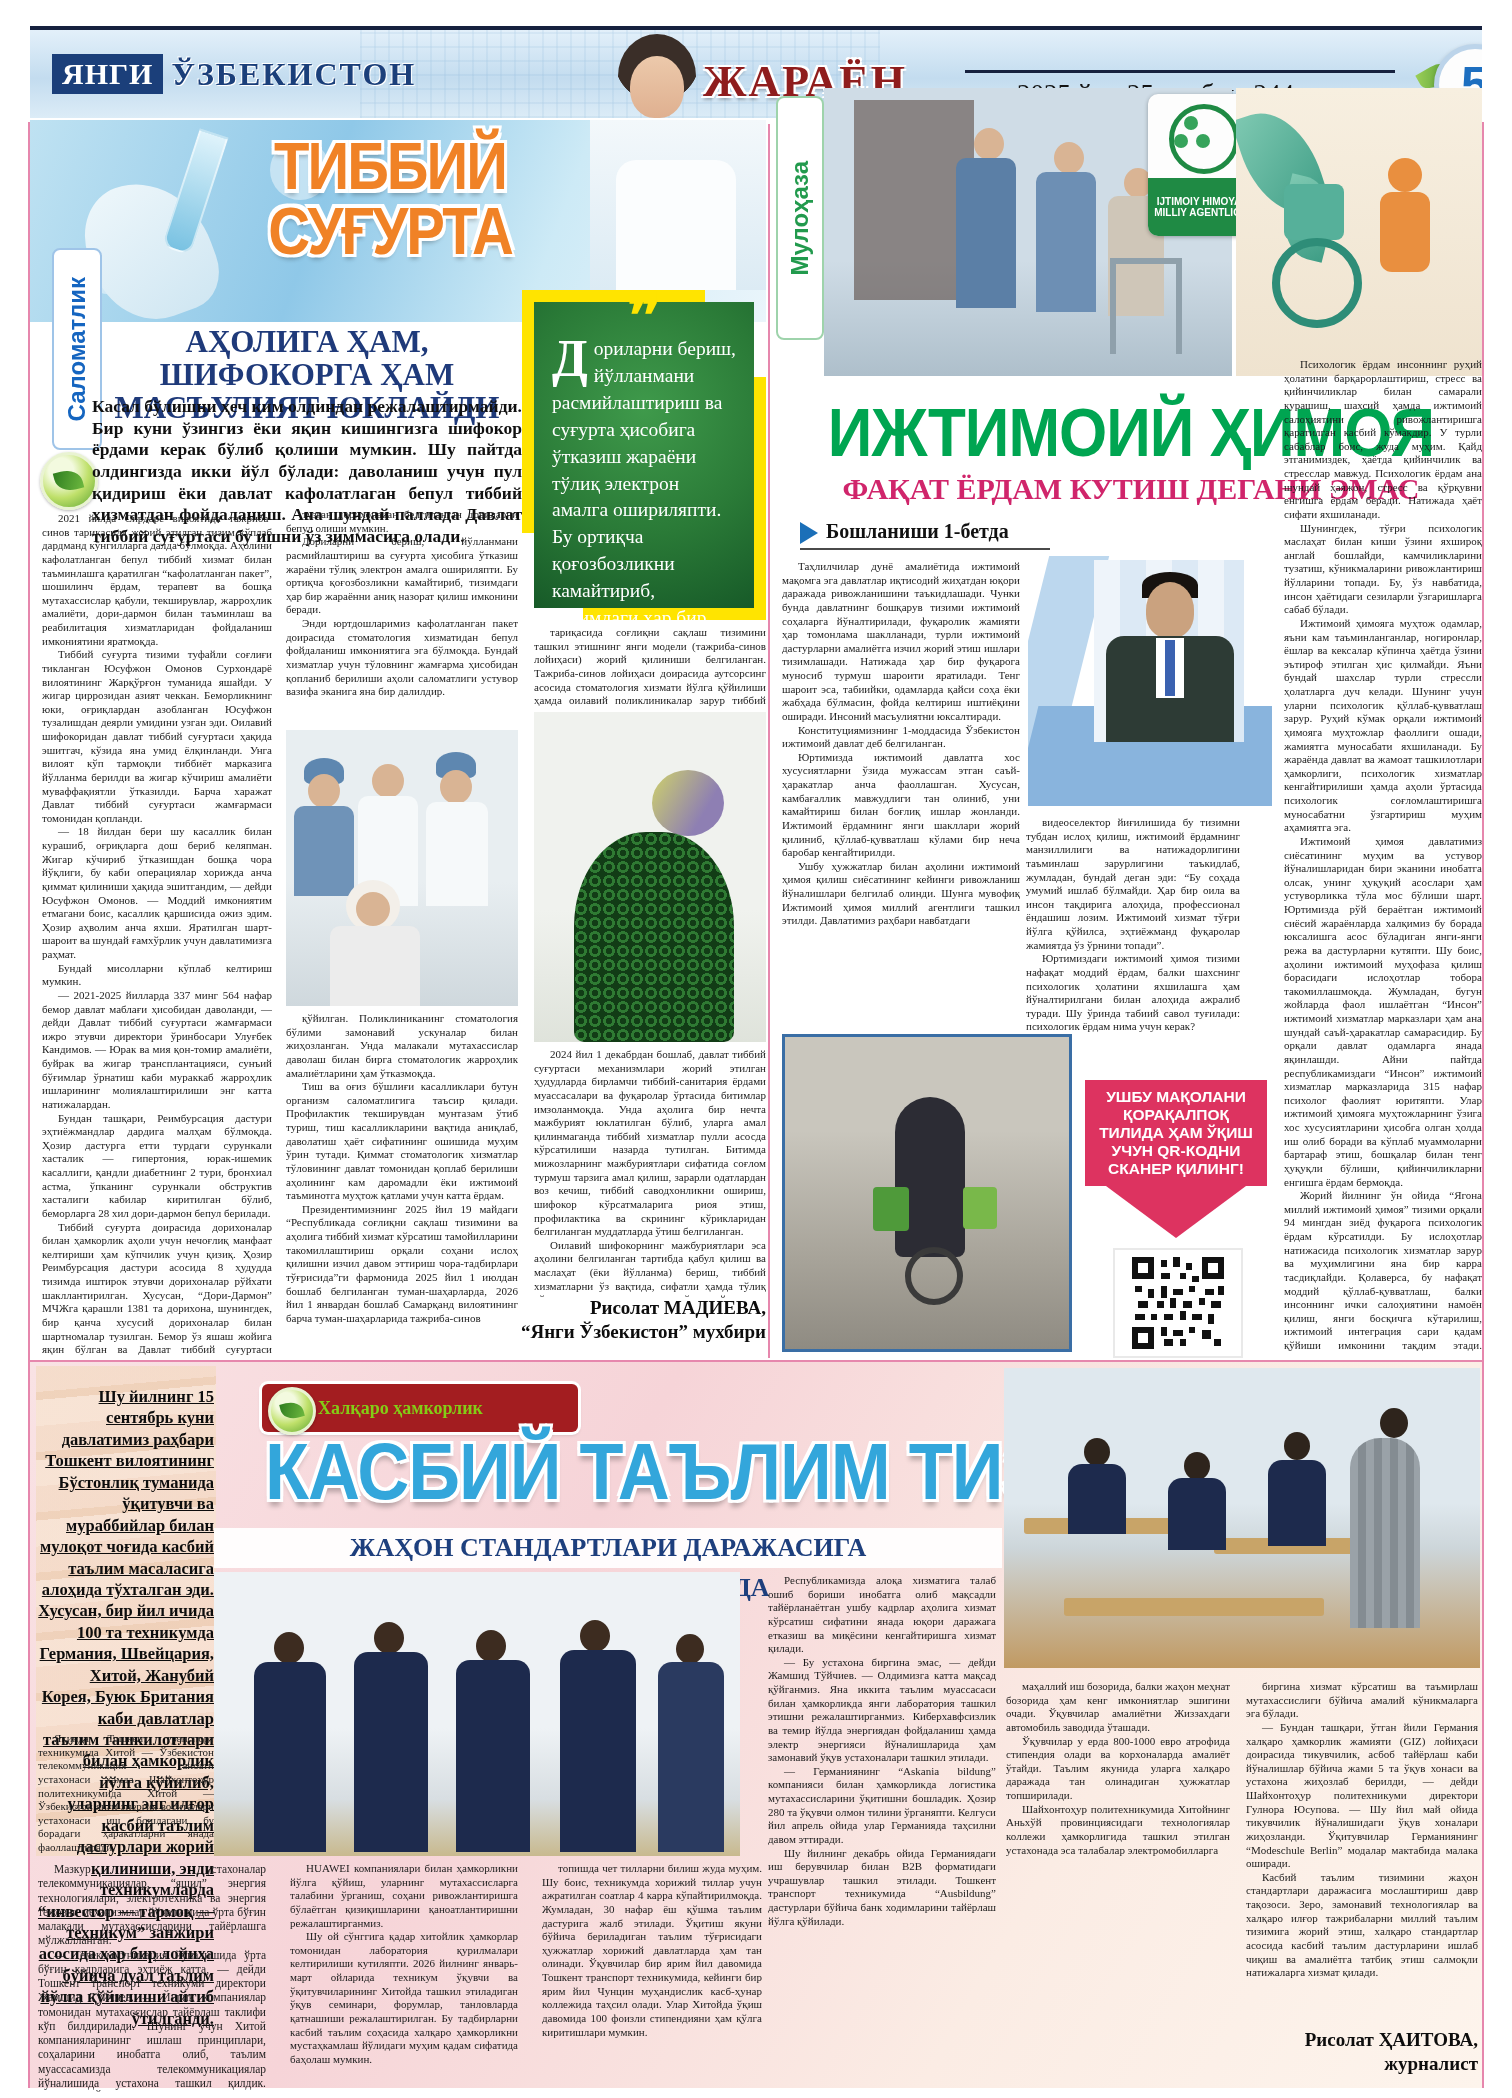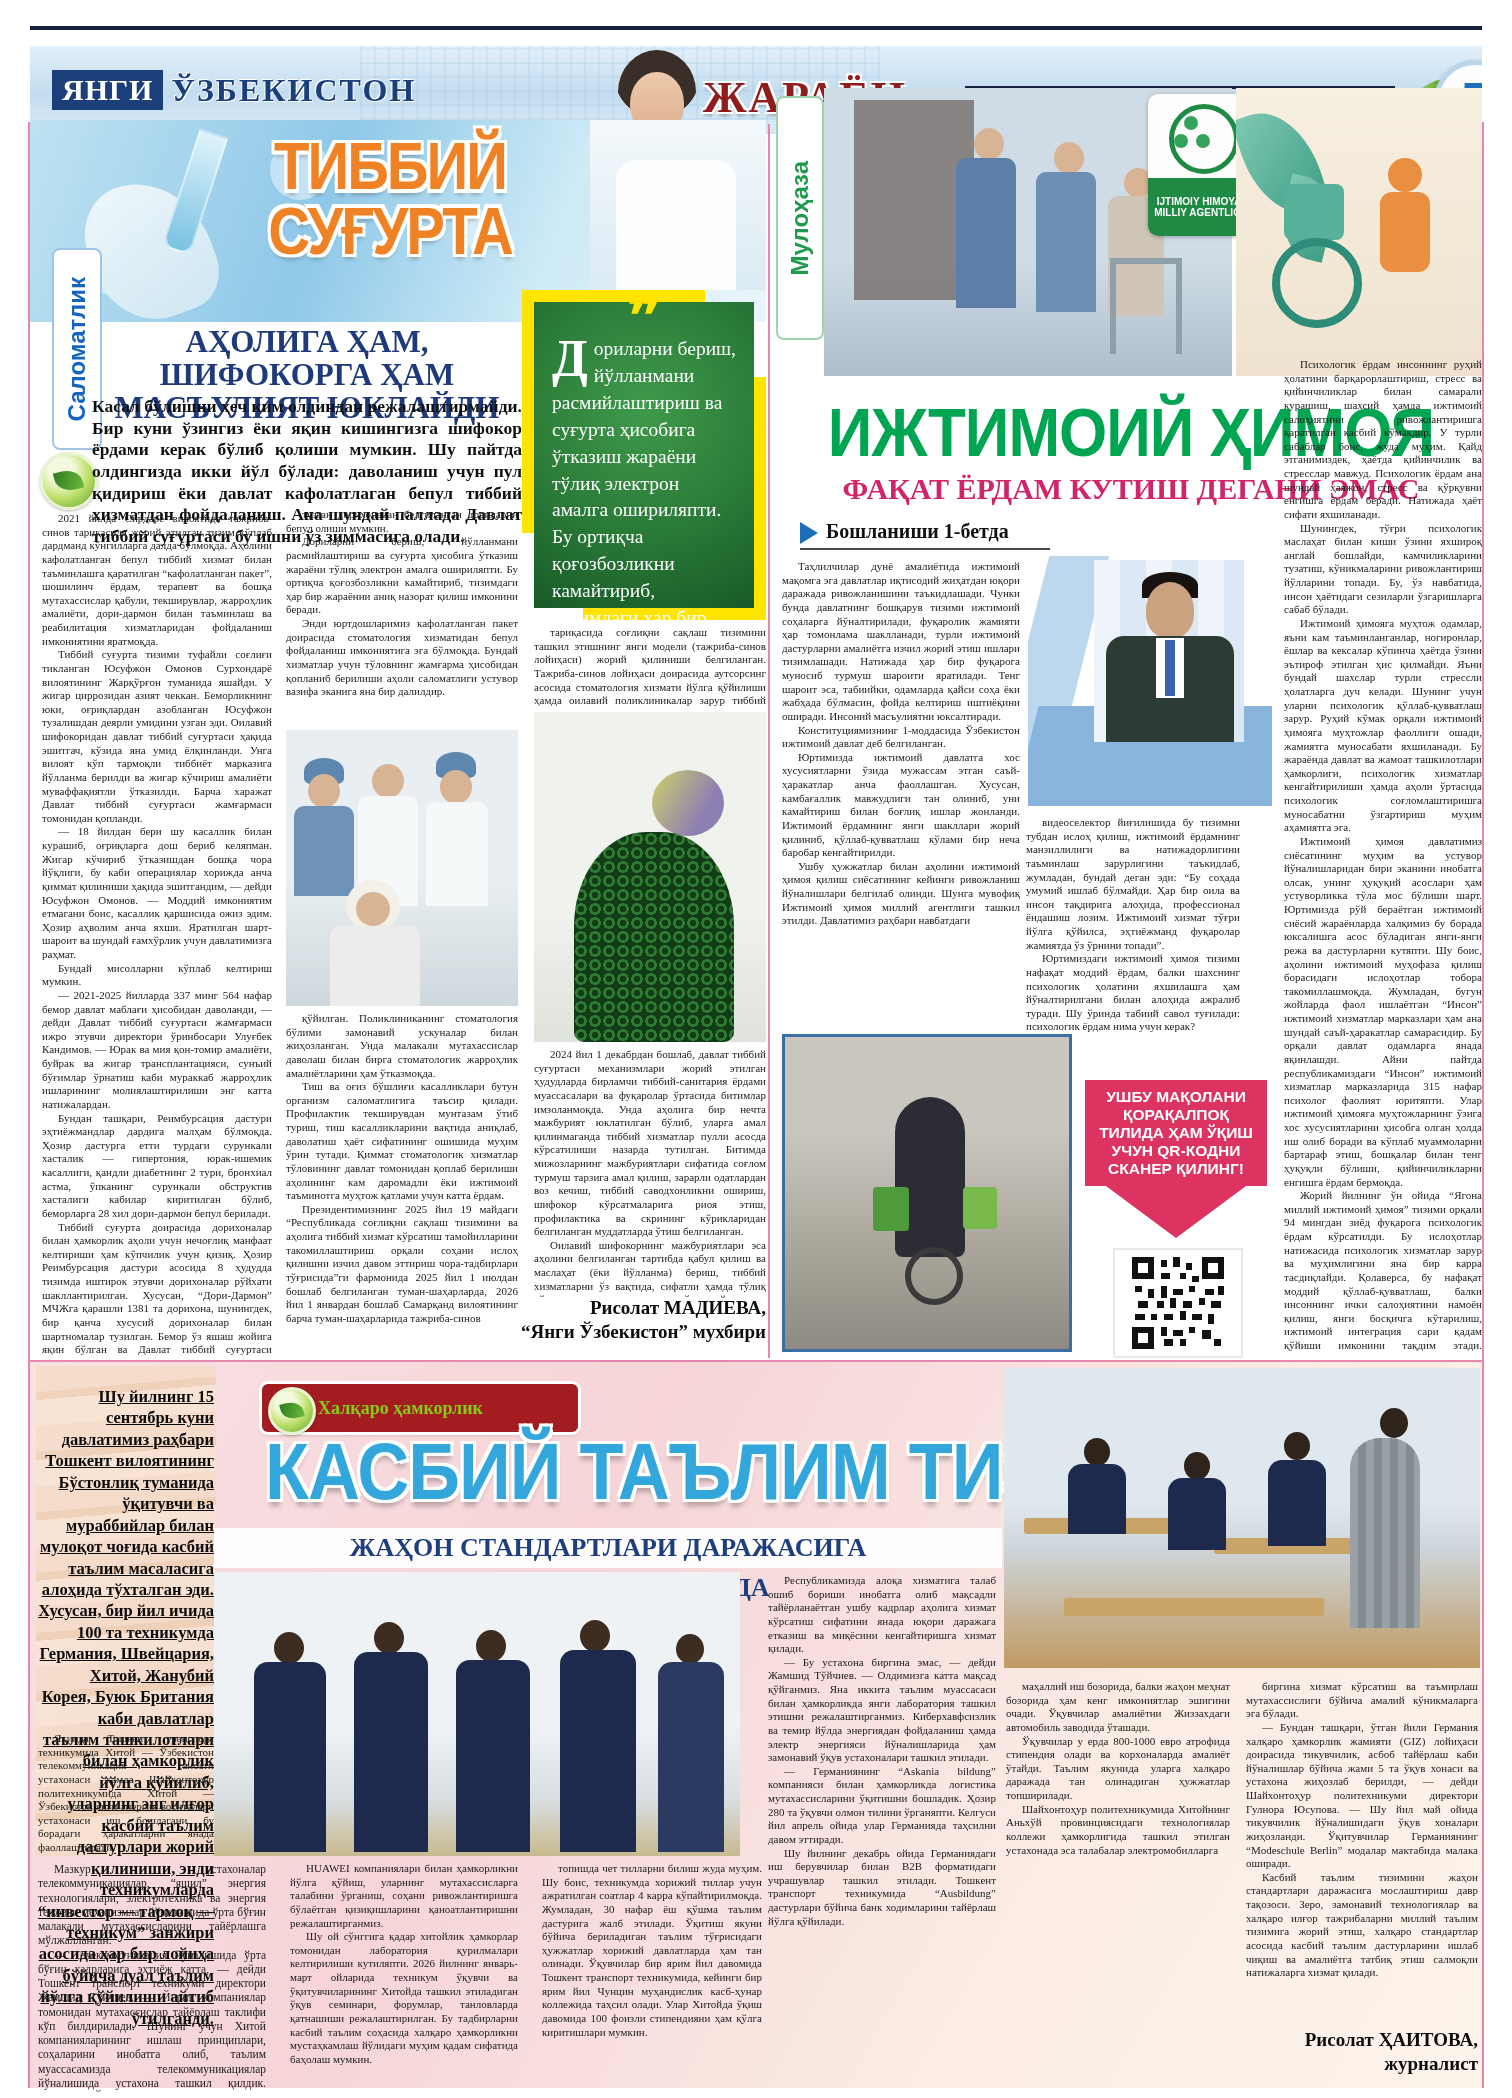--- a/index.html
+++ b/index.html
@@ -1,21 +1,21 @@
 <!DOCTYPE html>
 <html><head>
 <meta charset="utf-8">
 <style>
   html,body{margin:0;padding:0;background:#d8d8d8;}
   .page{position:relative;width:1512px;height:2098px;background:#ffffff;margin:0 auto;
         font-family:"Liberation Serif",serif;overflow:hidden;}
   .abs{position:absolute;}
   
   #topline{left:30px;top:26px;width:1452px;height:4px;background:#16213e;}
-  #header-band{left:30px;top:46px;width:1452px;height:88px;
+  #header-band{left:30px;top:30px;width:1452px;height:88px;
     background:linear-gradient(180deg,#e3f0fa 0%,#c3dcef 55%,#dcecf7 100%);overflow:hidden;}
   #header-map{left:330px;top:0;width:520px;height:88px;opacity:.5;
     background:repeating-linear-gradient(90deg,rgba(120,170,210,.25) 0 2px,transparent 2px 14px),
                repeating-linear-gradient(0deg,rgba(120,170,210,.25) 0 2px,transparent 2px 14px);}
   #brand{left:22px;top:24px;display:flex;align-items:center;}
   #brand-left{background:#1b3f7a;color:#fff;font-weight:700;font-size:30px;padding:3px 10px;letter-spacing:1px;}
   #brand-right{color:#1b3f7a;font-weight:900;font-size:32px;margin-left:8px;letter-spacing:2px;
     text-shadow:1px 1px 0 #fff,-1px -1px 0 #fff;}
   #face-hair{left:588px;top:4px;width:78px;height:84px;background:radial-gradient(circle at 50% 30%,#3a2e28 0 60%,transparent 61%);border-radius:50%;}
   #face{left:600px;top:26px;width:54px;height:62px;background:linear-gradient(180deg,#ecc9ab,#dfb090);border-radius:50% 50% 45% 45%;}

